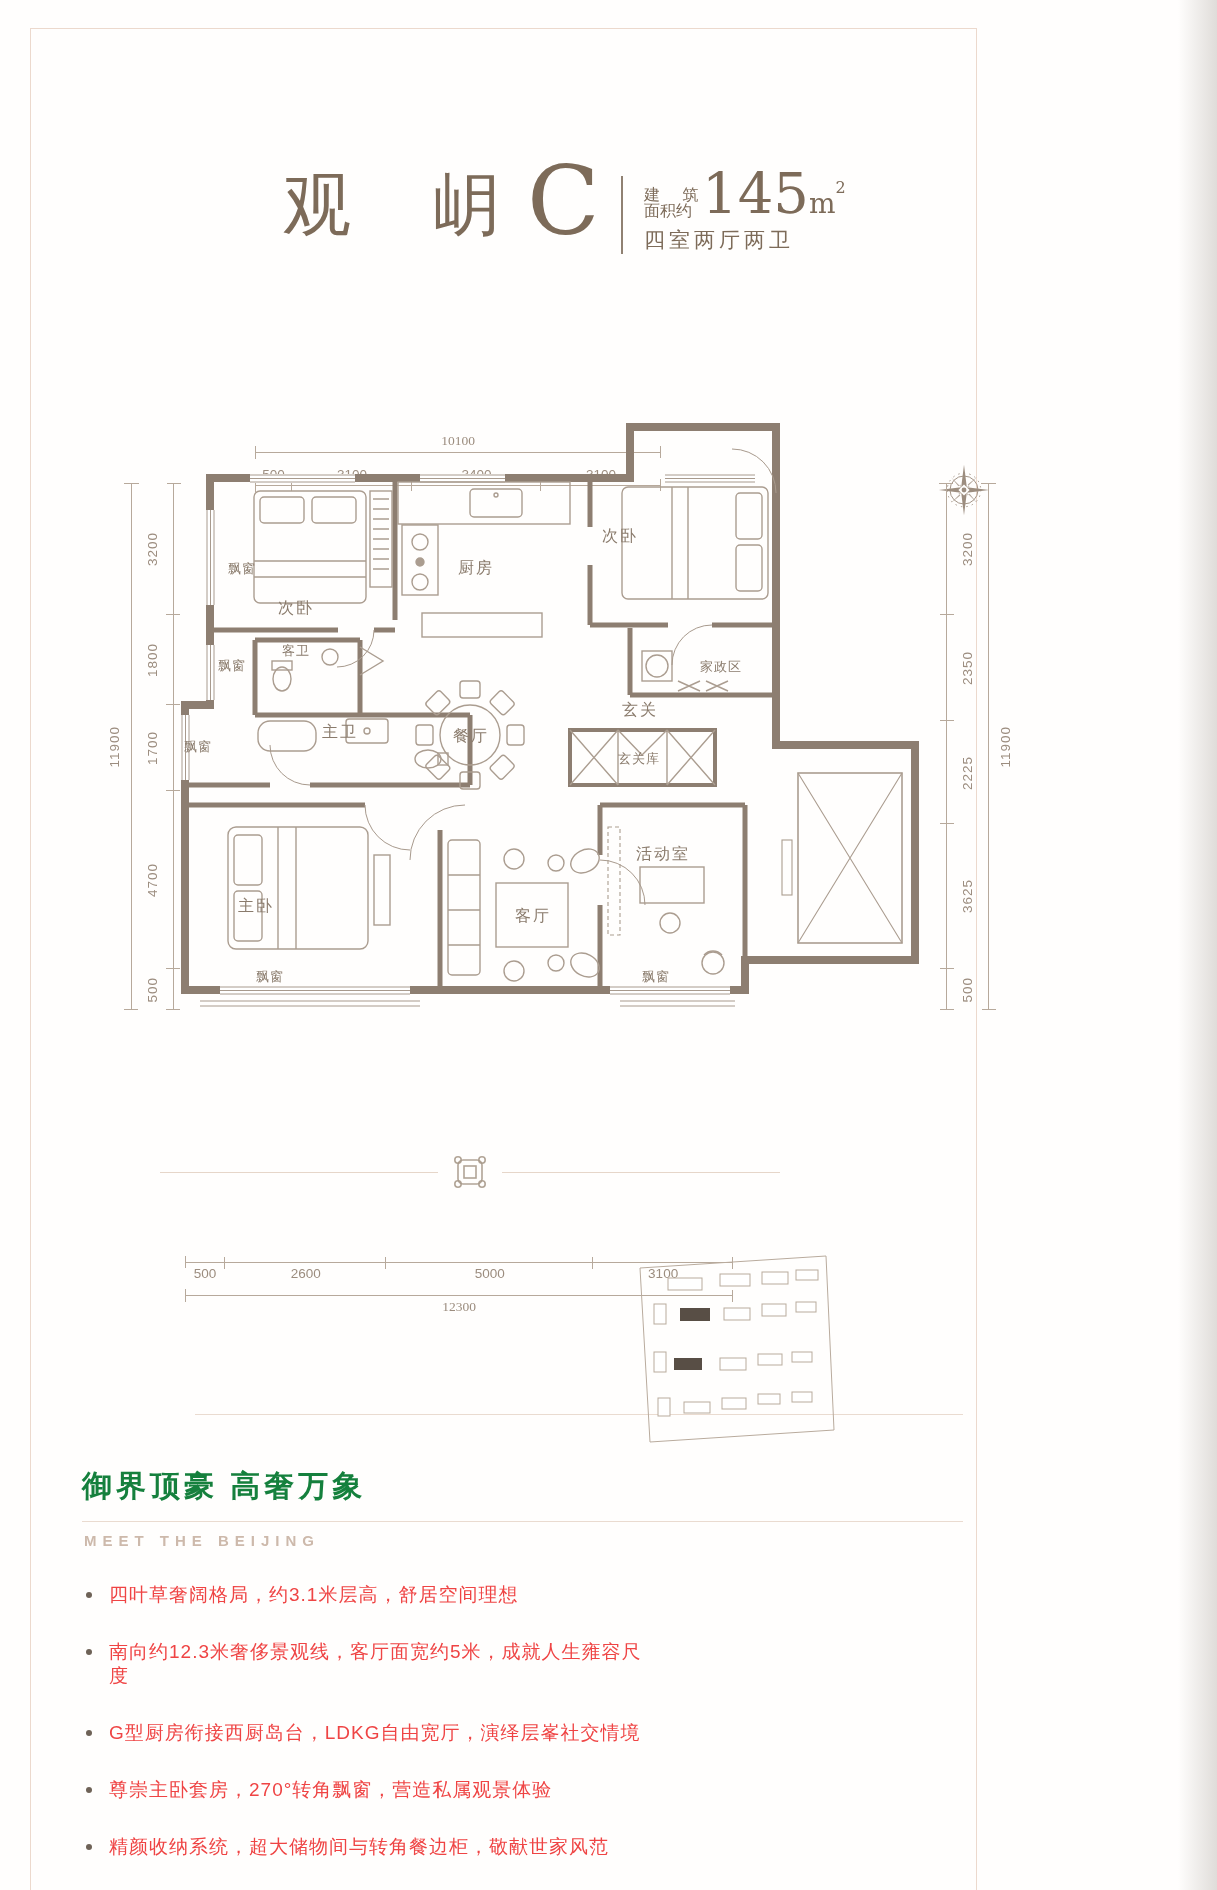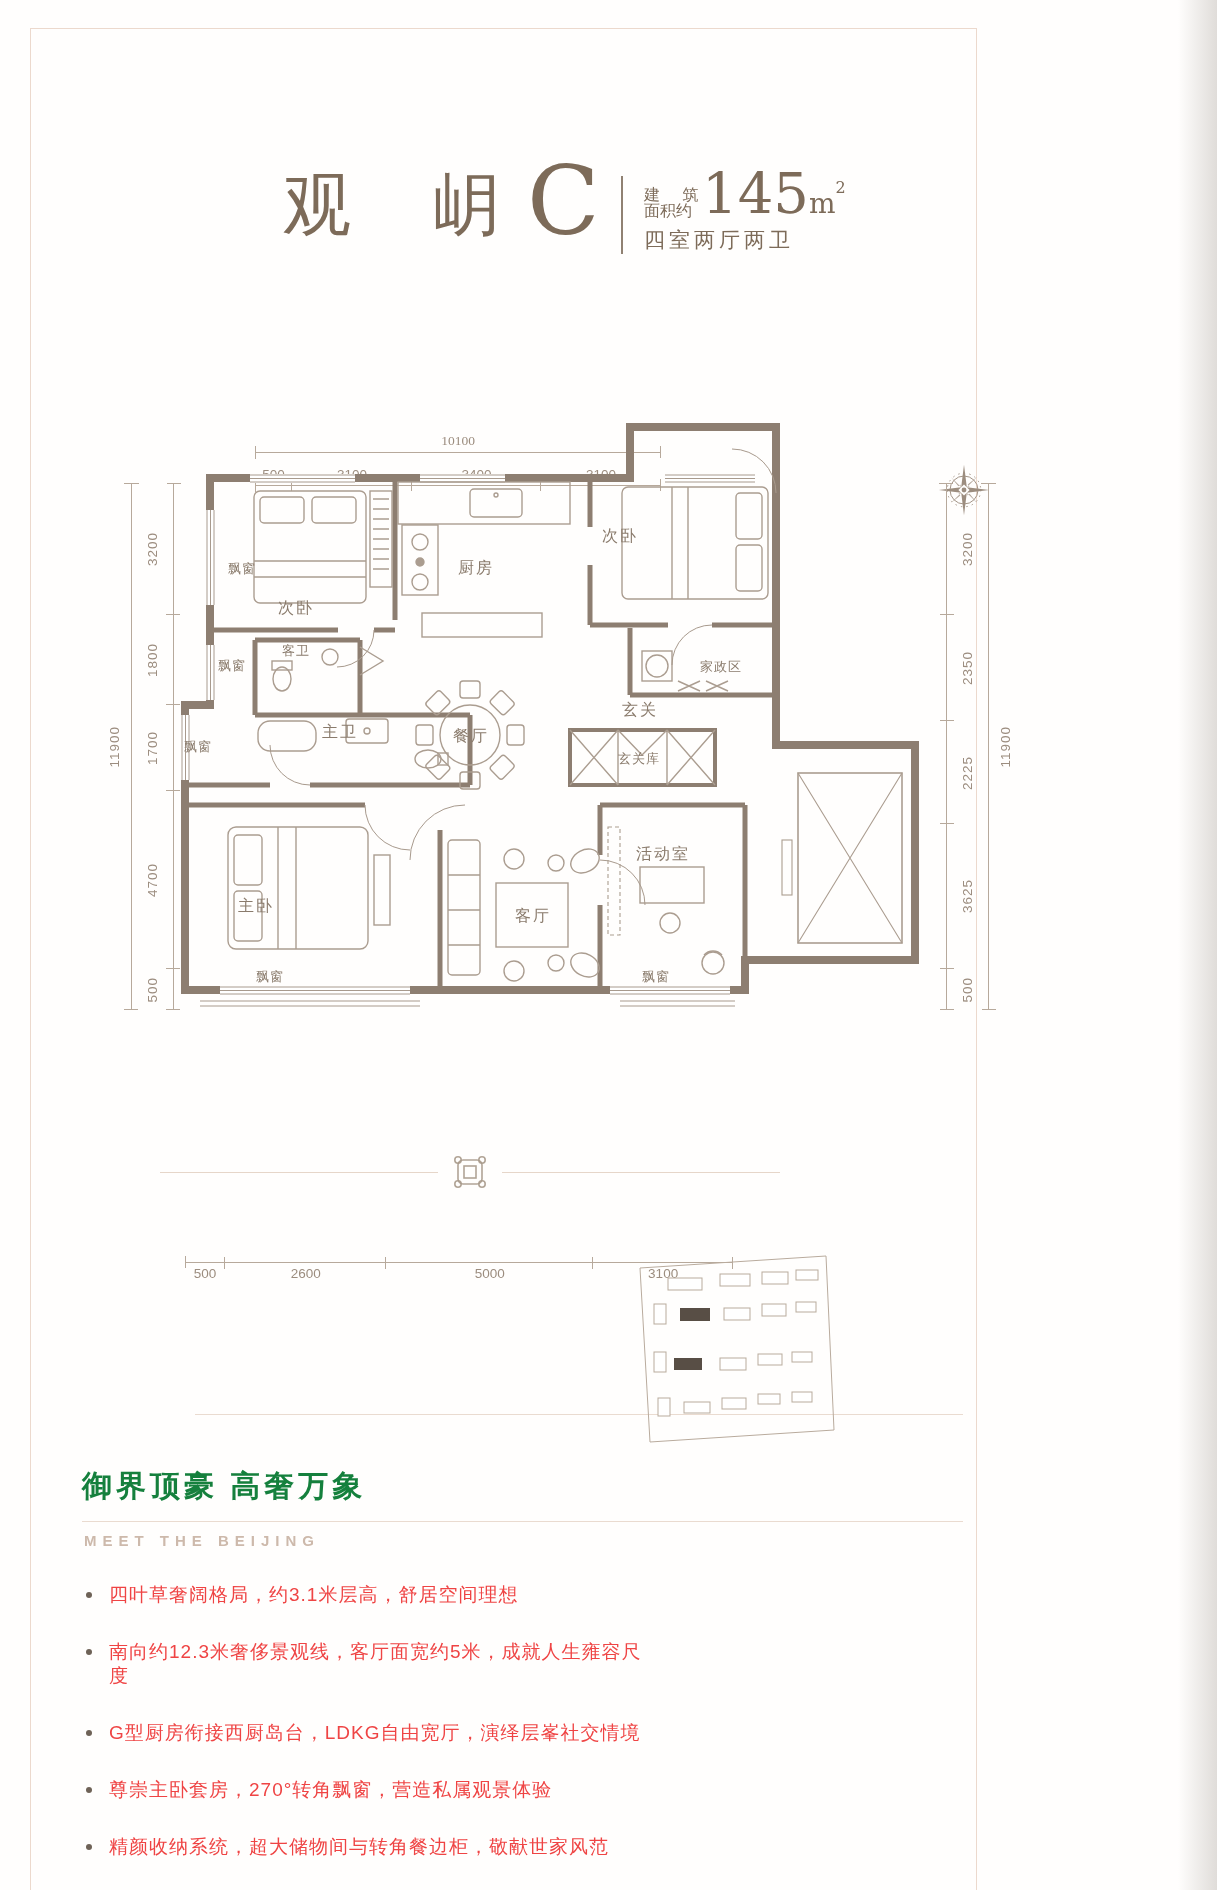--- a/index.html
+++ b/index.html
@@ -147,20 +147,25 @@
         <div class="seg-h" style="flex-grow: 3700;">
           <span>2600</span>
         </div>
         <div class="seg-h" style="flex-grow: 5000; text-align: center;">
           <span>5000</span>
         </div>
         <div class="seg-h" style="flex-grow: 3100;">
           <span>3100</span>
         </div>
       </div>
+    <div class="hrow lt">
+      <div class="total-box">
+          <span>12300</span>
+        </div>
+    </div>
   </div>
 
   <div class="dim-chain-v" style="left:98px;top:483px;height:527px;">
     <div class="vcol lr total-col">
       <div class="vtotal">
           <span class="vtext">11900</span>
         </div>
     </div>
     <div class="vcol lr segs-col">
         <div class="seg-v" style="flex-grow: 3200;">

